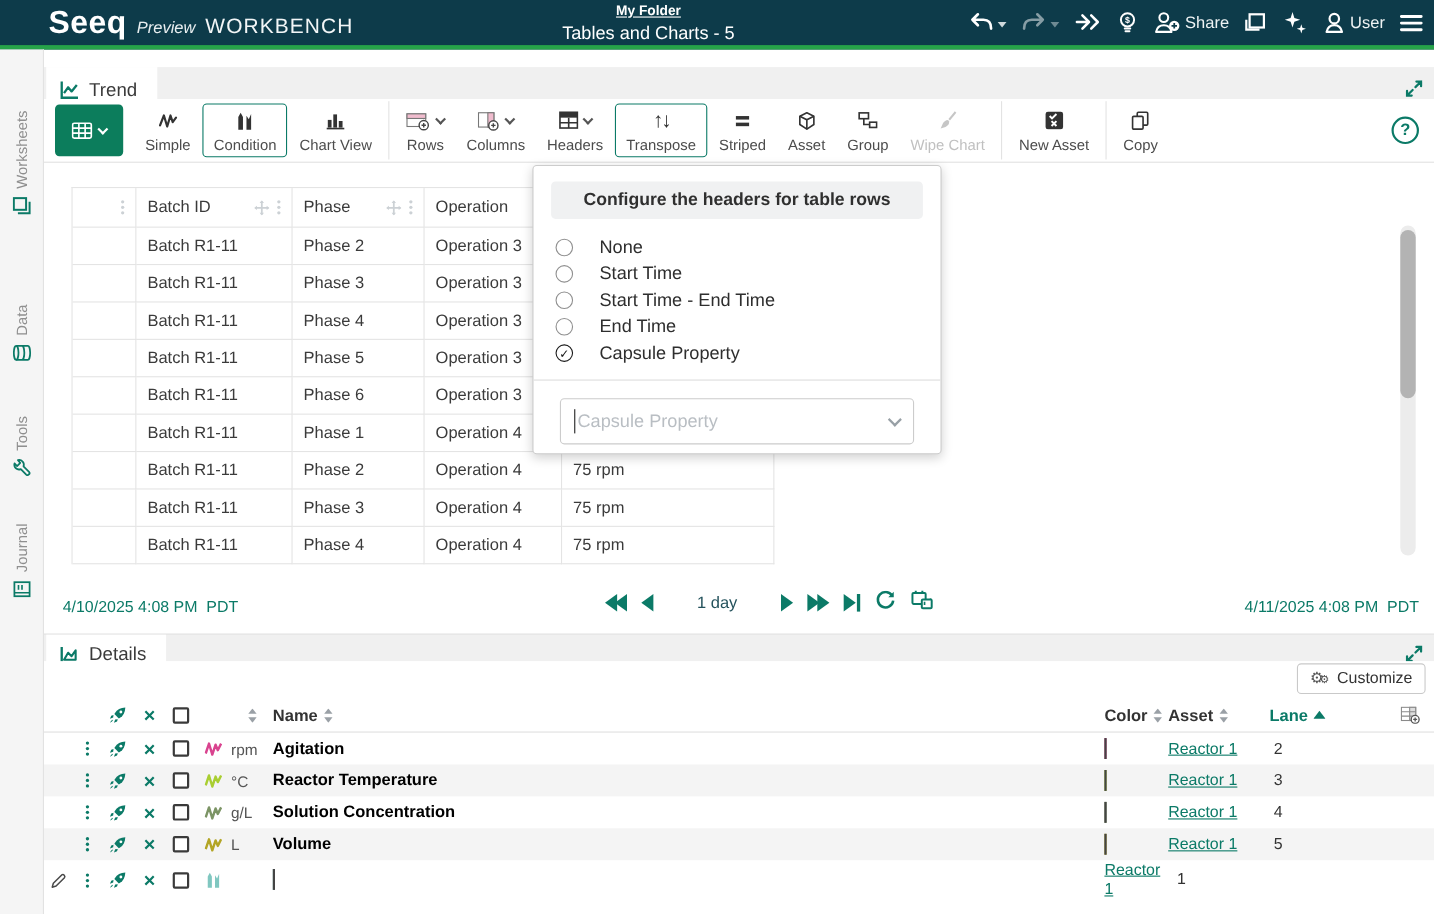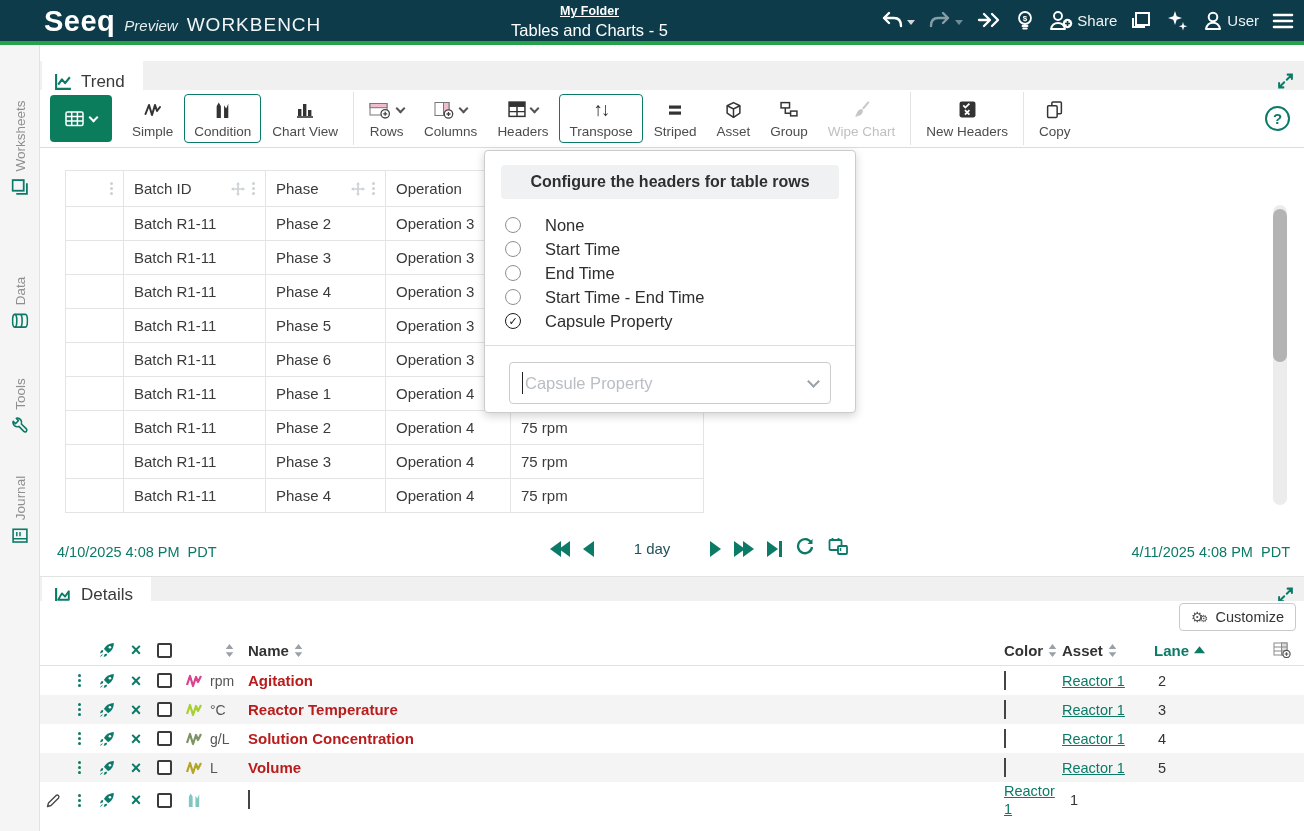--- a/index.html
+++ b/index.html
@@ -100,21 +100,21 @@
   .cust-btn{position:absolute;right:8px;top:2px;display:flex;align-items:center;gap:7px;border:1px solid #c9c9c9;border-radius:4px;padding:4px 11px;cursor:pointer;}
   .cust-btn .g{font-size:14px;color:#555;line-height:1;}
   .cust-btn .g2{font-size:10px;margin-left:-4px;margin-top:7px;}
   .cust-btn .lbl{font-size:14.5px;color:#333;}
 
   
   .details{position:absolute;left:40px;top:635px;width:1264px;height:196px;background:#fff;}
   .d-row{display:grid;grid-template-columns:26px 26px 30px 28px 28px 32px 38px 1fr 58px 88px 110px 44px;align-items:center;height:29px;}
   .d-head{height:31px;border-bottom:1px solid #e0e0e0;font-size:15px;font-weight:bold;color:#333;}
   .d-row:nth-child(odd):not(.d-head){background:#f4f4f4;}
-  .d-name{font-size:15px;font-weight:bold;color:#b91c1c;}
+  .d-name{font-size:15px;font-weight:bold;color:#000000;}
   .d-unit{font-size:14px;color:#555;}
   .x-ic{color:var(--accent);font-size:18px;font-weight:bold;line-height:1;cursor:pointer;text-align:center;}
   .cb{width:15px;height:15px;border:2px solid #3a3a3a;border-radius:2px;background:#fff;cursor:pointer;}
   .swatch{width:22px;height:20px;border:1px solid #444;background:currentColor;cursor:pointer;}
   .asset-link{font-size:14.5px;color:var(--accent);text-decoration:underline;cursor:pointer;}
   .lane-val{font-size:14.5px;color:#333;padding-left:8px;}
   .sorter{display:inline-flex;margin-left:5px;vertical-align:-1px;cursor:pointer;}
   .hflex{display:flex;align-items:center;}
   .lane-head{color:var(--accent);}
   .cc{display:flex;justify-content:center;}
@@ -378,21 +378,21 @@
     <div class="tb-sep"></div>
 
     <div class="tb-btn">
       <span class="icon-line">
           <svg width="17" height="17" viewBox="0 0 16 16">
             <rect x="0.5" y="0.5" width="15" height="15" rx="2" fill="#333"></rect>
             <path d="M4 4.2l2 2L9.8 2.5" stroke="#fff" stroke-width="1.7" fill="none"></path>
             <path d="M5.6 8.6l4.2 4.2M9.8 8.6l-4.2 4.2" stroke="#fff" stroke-width="1.7"></path>
           </svg>
         </span>
-      <span class="lbl">New Headers</span>
+      <span class="lbl">New Asset</span>
     </div>
 
     <div class="tb-sep"></div>
 
     <div class="tb-btn">
       <span class="icon-line">
           <svg width="17" height="18" viewBox="0 0 16 17">
             <rect x="5.5" y="1" width="9" height="11" rx="1" stroke="#333" stroke-width="1.4" fill="#fff"></rect>
             <rect x="1.5" y="4.5" width="9" height="11" rx="1" stroke="#333" stroke-width="1.4" fill="#fff"></rect>
           </svg>
@@ -525,25 +525,25 @@
       <li class="opt">
           <span class="radio"></span>
           <span>None</span>
         </li>
       <li class="opt">
           <span class="radio"></span>
           <span>Start Time</span>
         </li>
       <li class="opt">
           <span class="radio"></span>
-          <span>End Time</span>
+          <span>Start Time - End Time</span>
         </li>
       <li class="opt">
           <span class="radio"></span>
-          <span>Start Time - End Time</span>
+          <span>End Time</span>
         </li>
       <li class="opt">
           <span class="radio checked">✓</span>
           <span>Capsule Property</span>
         </li>
     </ul>
     <div class="popup-divider"></div>
     <div class="cp-select">
       <span class="cursor-bar"></span>
       <span class="placeholder">Capsule Property</span>

